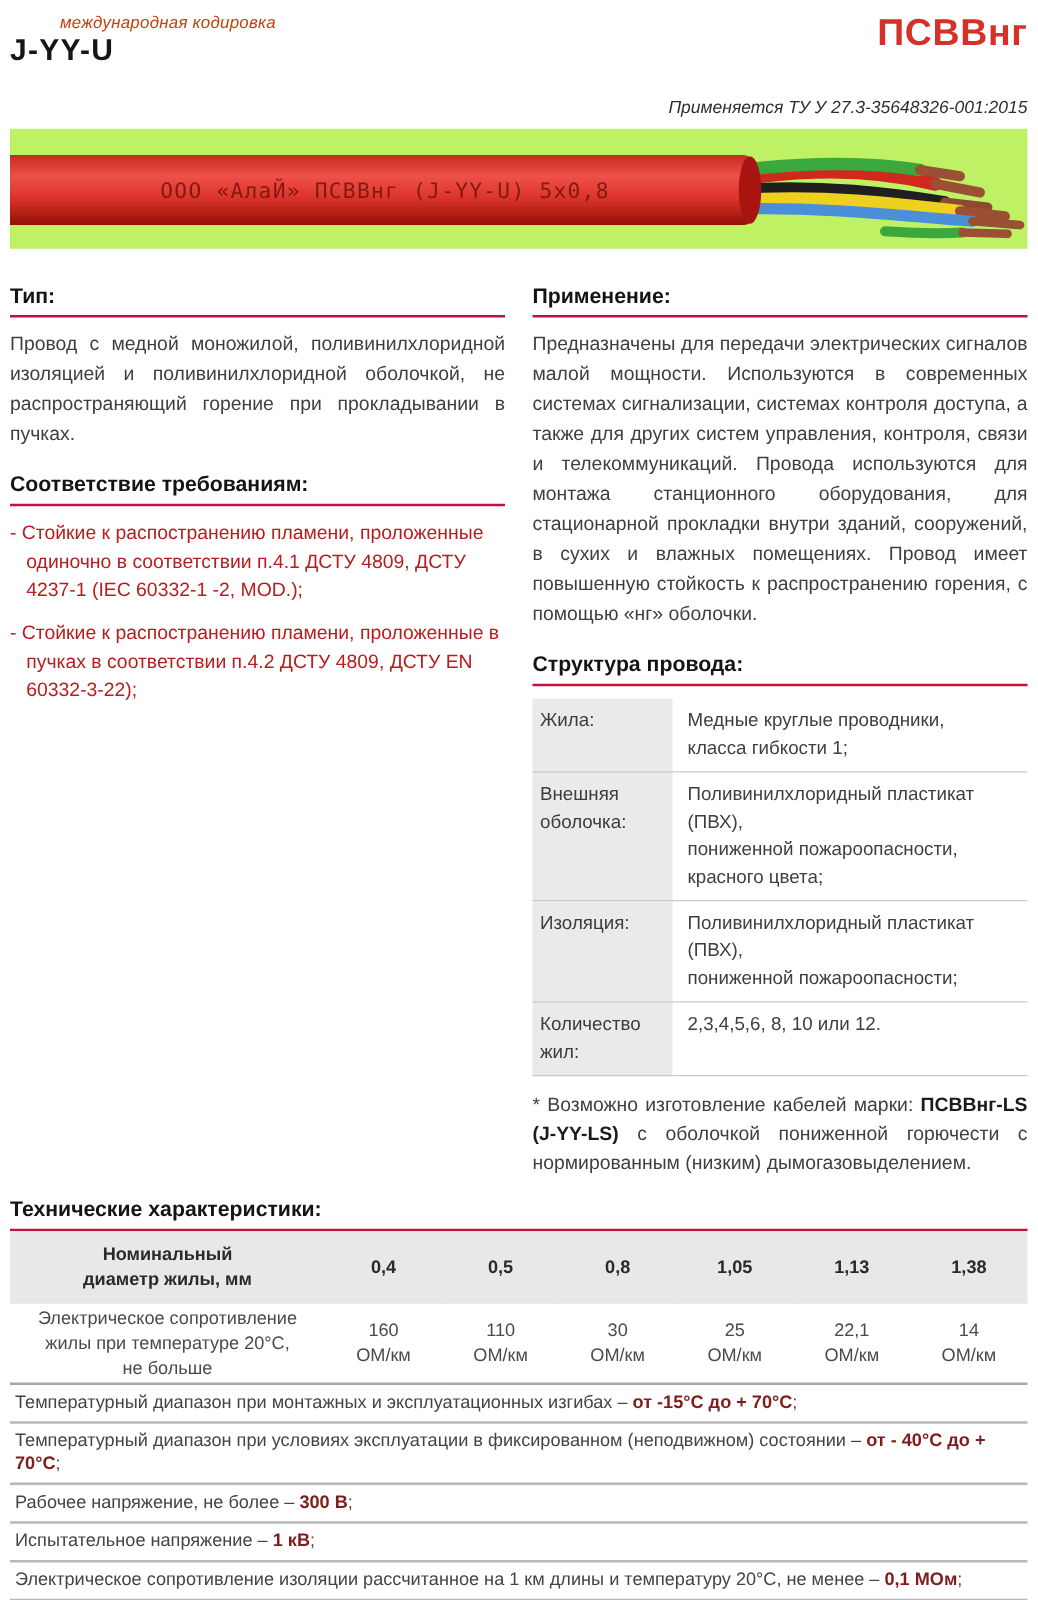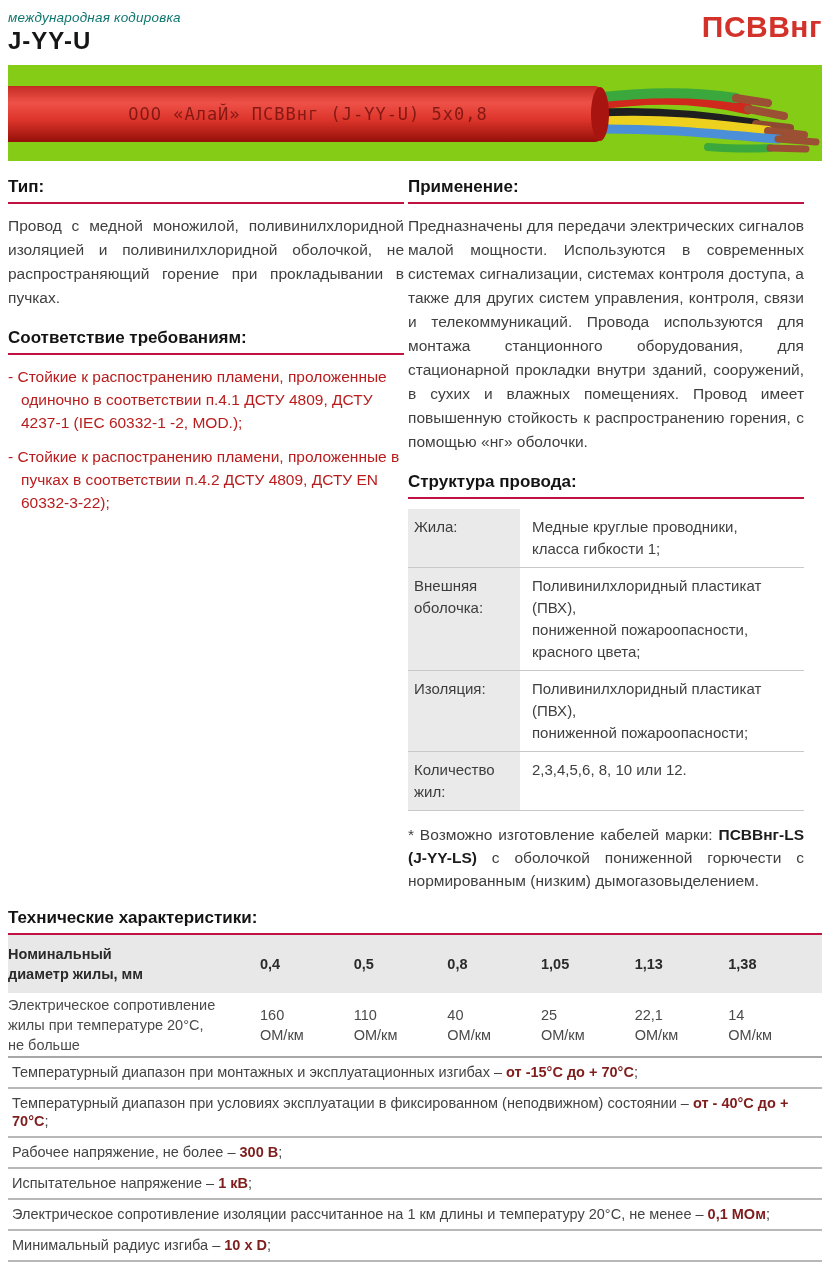--- a/index.html
+++ b/index.html
@@ -7,54 +7,54 @@
   body {
     background: #ffffff;
     font-family: "Liberation Sans", sans-serif;
     color: #3f3f3f;
     overflow: hidden;
   }
   .page { width: 830px; height: 1280px; padding: 10px 8px 0 8px; position: relative; }
 
   
   .hdr { display: flex; justify-content: space-between; align-items: flex-start; }
-  .coding-label { font-style: italic; font-size: 13.5px; color: #0f766e; letter-spacing: .2px; }
+  .coding-label { font-style: italic; font-size: 13.5px; color: #c2410c; letter-spacing: .2px; margin-left: 40px; }
   .coding-value { font-size: 24px; font-weight: bold; color: #161616; letter-spacing: 1px; margin-top: 2px; }
   .brand { font-size: 30px; font-weight: bold; color: #d3322a; letter-spacing: .5px; }
   .standard-note { text-align: right; font-style: italic; font-size: 14px; color: #2e2e2e; margin-top: 22px; }
 
   
-  .cable-band { margin-top: 10px; background: #84cc16; height: 96px; width: 814px; }
+  .cable-band { margin-top: 10px; background: #bef264; height: 96px; width: 814px; }
   .cable-band svg { display: block; }
 
   
   .sec-h {
     font-size: 17px; font-weight: bold; color: #141414;
     padding-bottom: 5px; border-bottom: 2px solid #c01240; margin-bottom: 10px;
   }
 
   
-  .cols { display: flex; gap: 4px; margin-top: 16px; }
+  .cols { display: flex; gap: 22px; margin-top: 28px; }
   .col { width: 396px; }
   .para { font-size: 15.5px; line-height: 24px; text-align: justify; color: #3f3f3f; }
   .mt { margin-top: 18px; }
   .c-item { font-size: 15.5px; line-height: 23px; color: #b91c1c; padding-left: 13px; text-indent: -13px; margin-bottom: 11px; }
 
   
   .struct-table { width: 100%; border-collapse: collapse; font-size: 15px; padding-left: 48px; }
   .struct-table td { vertical-align: top; padding: 7px 6px; line-height: 22px; border-bottom: 1px solid #c9c9c9; white-space: pre-line; }
   .struct-table td.lbl { background: #eaeaea; width: 112px; color: #3c3c3c; }
   .struct-table td.val { padding-left: 12px; }
 
   .note { margin-top: 12px; font-size: 15.5px; line-height: 23px; text-align: justify; }
   .note b { color: #1c1c1c; }
 
   
   .tech { margin-top: 16px; }
-  .tech-table { width: 100%; border-collapse: collapse; text-align: left; }
+  .tech-table { width: 100%; border-collapse: collapse; text-align: center; }
   .tech-table td { font-size: 14.5px; line-height: 20px; white-space: pre-line; vertical-align: middle; }
   .tech-table .hdr-row td { background: #e8e8e8; font-weight: bold; color: #2a2a2a; height: 58px; }
   .tech-table .val-row td { height: 64px; color: #4a4a4a; border-bottom: 2px solid #a8a8a8; }
   .tech-table td.first { width: 252px; }
   .unit { display: block; }
 
   .spec-row { font-size: 14.5px; color: #444; padding: 5px 4px 6px 4px; border-bottom: 2px solid #b8b8b8; line-height: 18px; }
   .spec-row b { color: #7f1d1d; }
 </style>
 </head>
@@ -62,20 +62,21 @@
 
 <div class="page">
 
   <div class="hdr">
     <div>
       <div class="coding-label">международная кодировка</div>
       <div class="coding-value">J-YY-U</div>
     </div>
     <div class="brand">ПСВВнг</div>
   </div>
+  <div class="standard-note">Применяется ТУ У 27.3-35648326-001:2015</div>
 
   <div class="cable-band">
     <svg width="814" height="96" viewBox="0 0 814 96">
       <defs>
         <linearGradient id="sheath" x1="0" y1="0" x2="0" y2="1">
           <stop offset="0" stop-color="#c42c23"></stop>
           <stop offset="0.3" stop-color="#ee5148"></stop>
           <stop offset="0.6" stop-color="#dd352b"></stop>
           <stop offset="1" stop-color="#941009"></stop>
         </linearGradient>
@@ -163,21 +164,21 @@
           <td>1,05</td>
           <td>1,13</td>
           <td>1,38</td>
         </tr>
         <tr class="val-row">
           <td class="first">Электрическое сопротивление
 жилы при температуре  20°С,
 не больше</td>
           <td><span>160</span><span class="unit">ОМ/км</span></td>
           <td><span>110</span><span class="unit">ОМ/км</span></td>
-          <td><span>40</span><span class="unit">ОМ/км</span></td>
+          <td><span>30</span><span class="unit">ОМ/км</span></td>
           <td><span>25</span><span class="unit">ОМ/км</span></td>
           <td><span>22,1</span><span class="unit">ОМ/км</span></td>
           <td><span>14</span><span class="unit">ОМ/км</span></td>
         </tr>
       </tbody>
     </table>
 
     <div class="spec-row"><span>Температурный диапазон при монтажных и эксплуатационных изгибах – </span><b>от -15°С до + 70°С</b><span>;</span></div>
     <div class="spec-row"><span>Температурный диапазон при условиях эксплуатации в фиксированном (неподвижном) состоянии – </span><b>от - 40°С до + 70°С</b><span>;</span></div>
     <div class="spec-row"><span>Рабочее напряжение, не более – </span><b>300 В</b><span>;</span></div>

